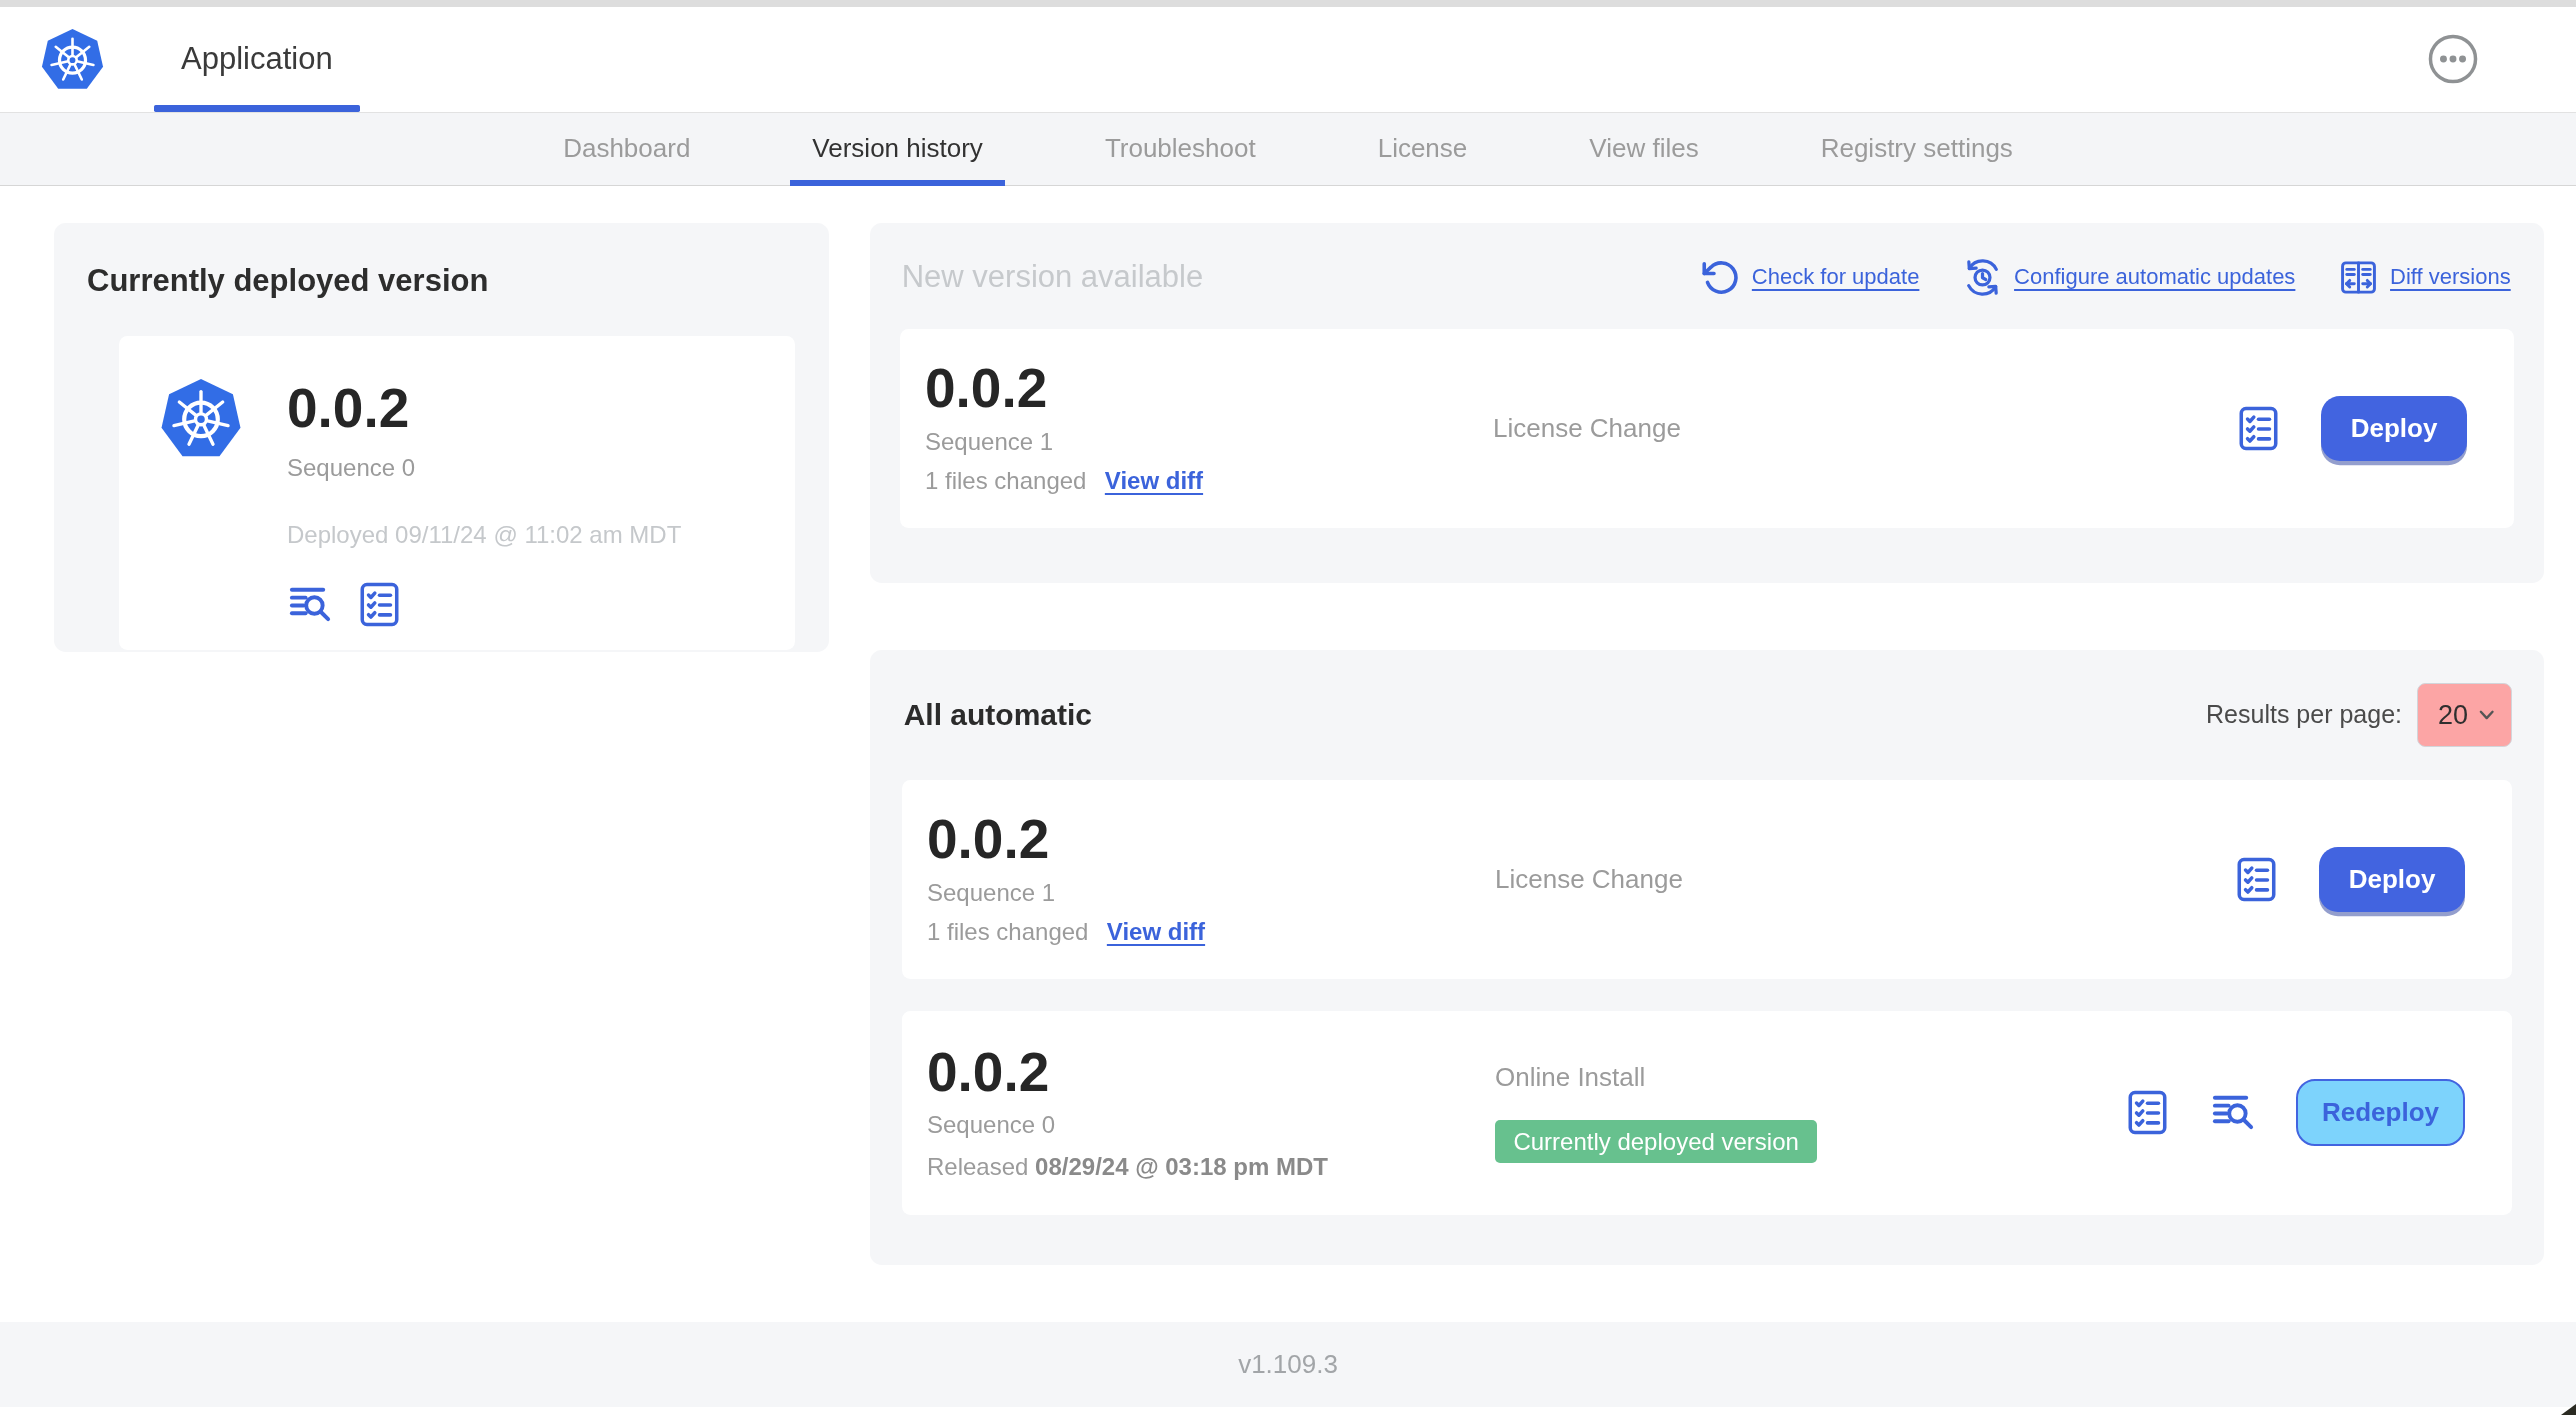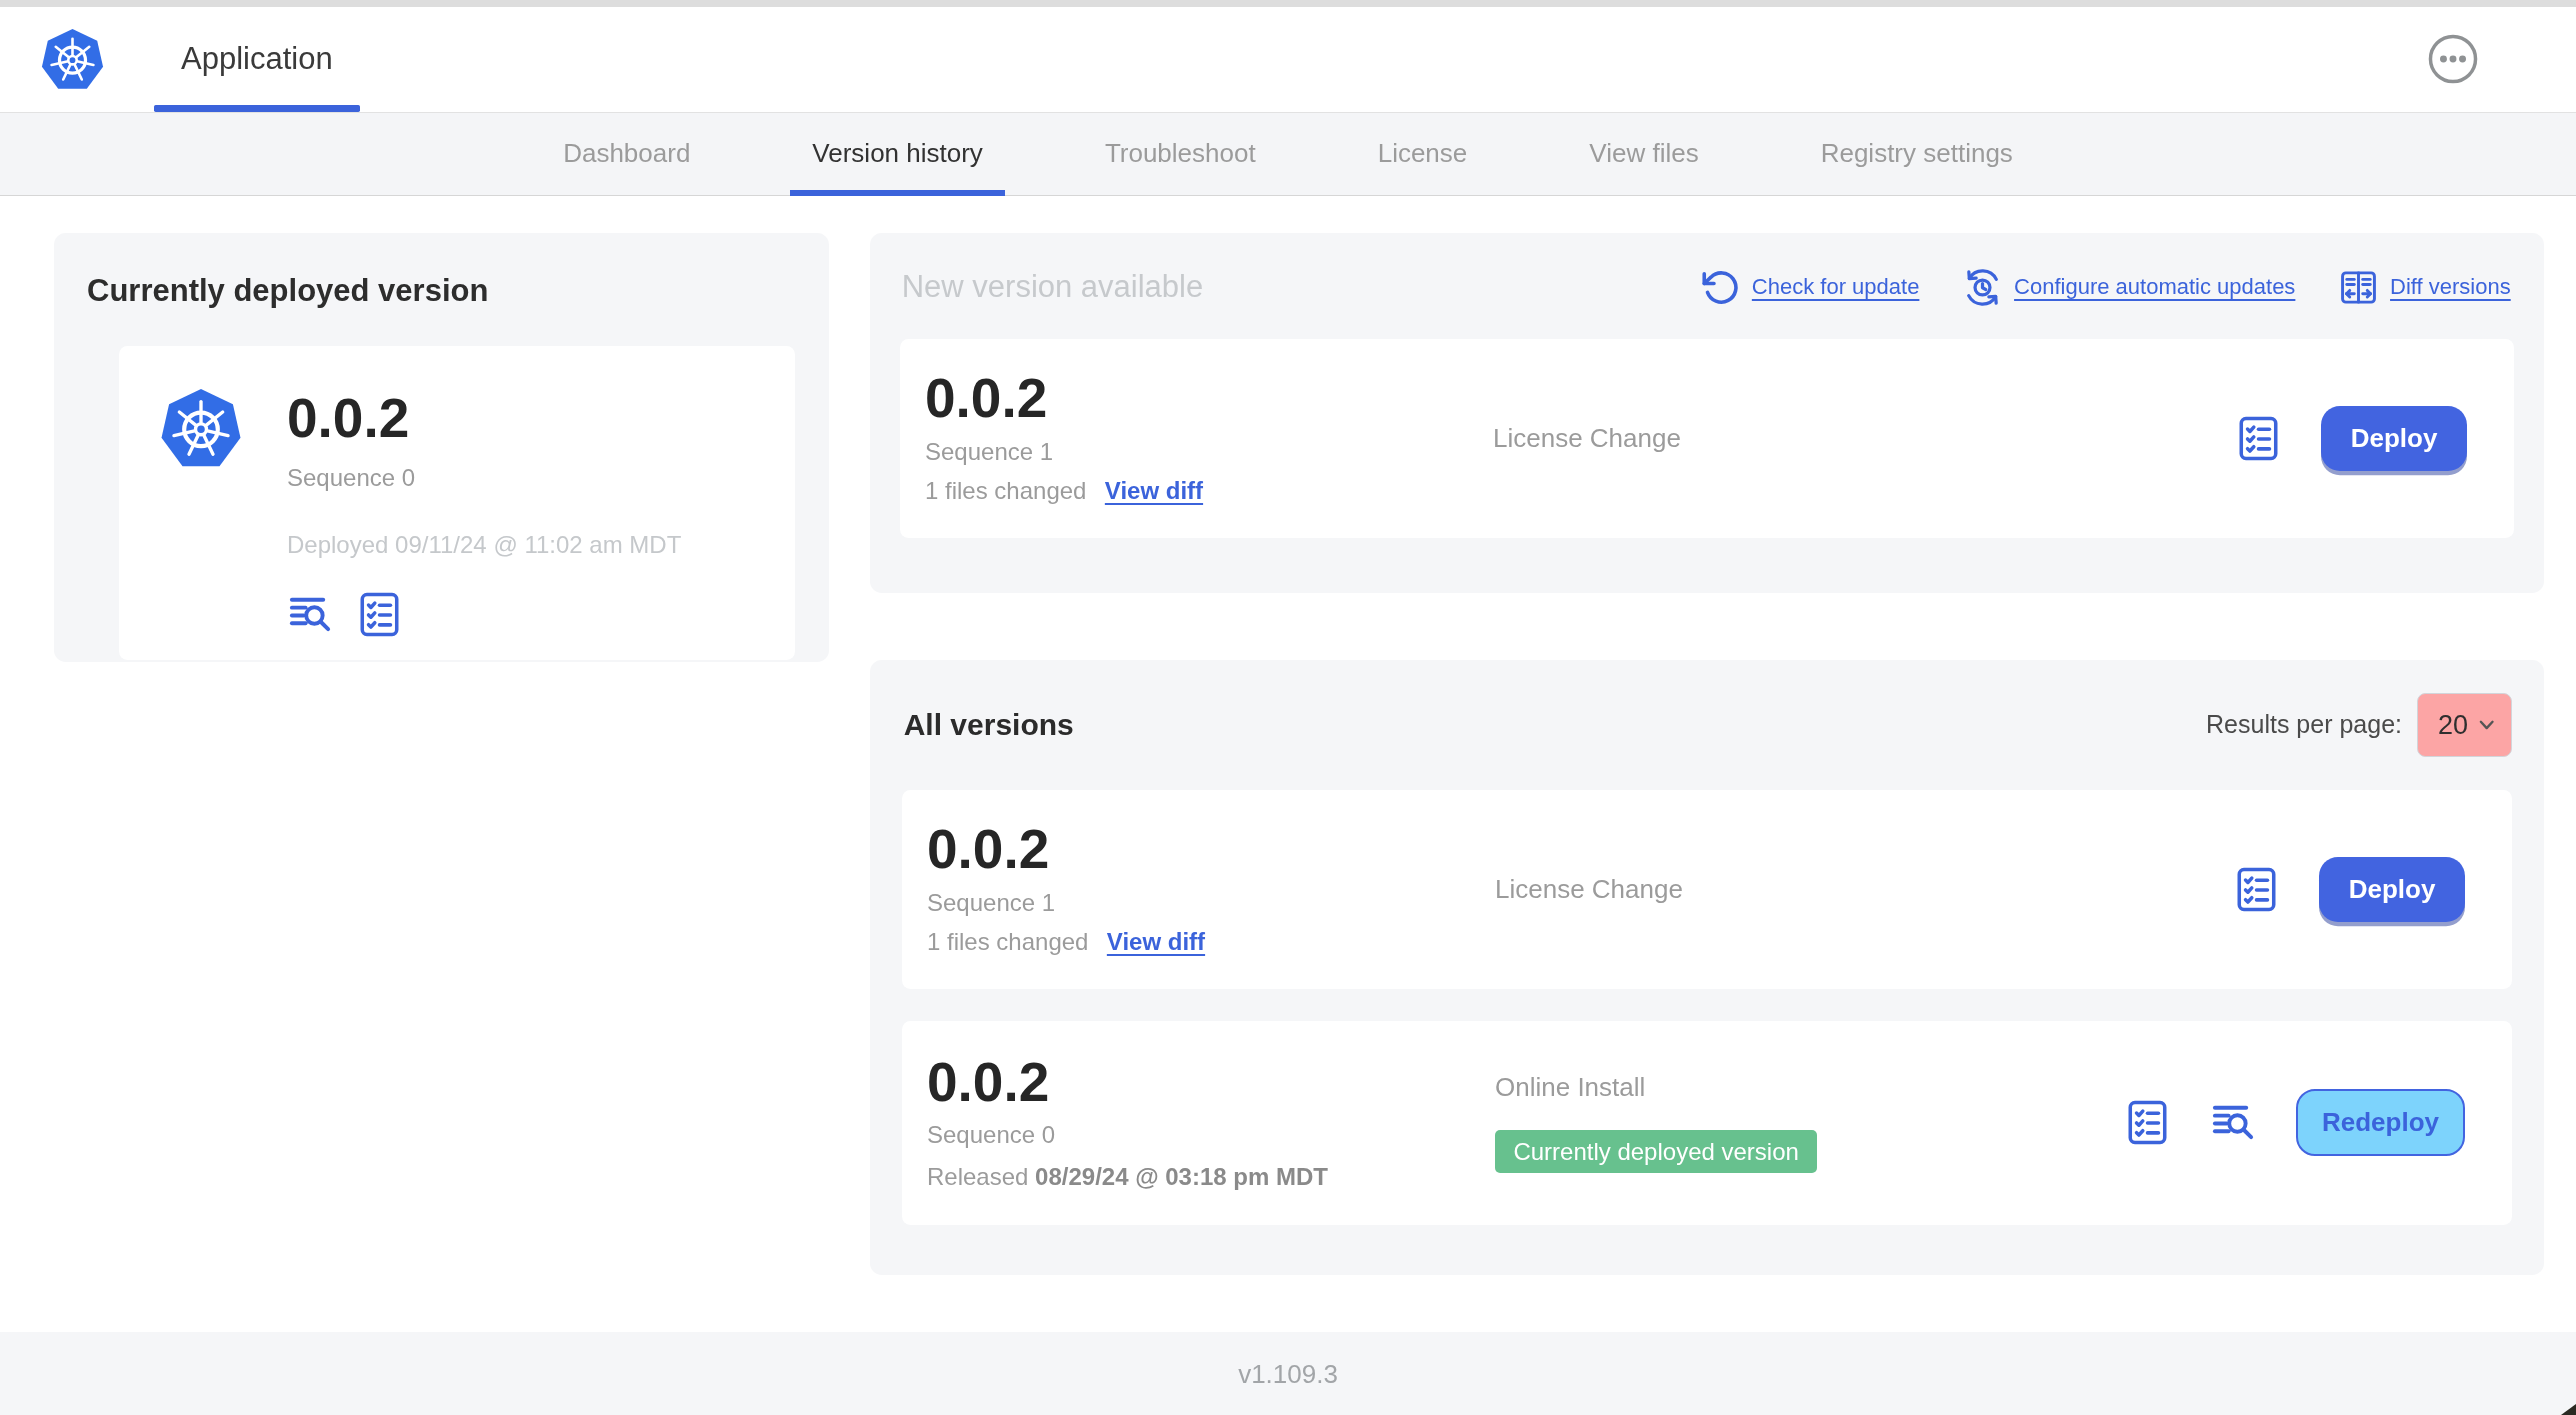--- a/index.html
+++ b/index.html
@@ -37,21 +37,21 @@
   }
   .menu-btn {
     margin-left:auto;
     width:52px; height:52px; padding:0;
     background:transparent; border:none; cursor:pointer;
   }
   .menu-btn svg { width:52px; height:52px; display:block; }
 
   
   nav {
-    height:84px; background:#f4f5f7;
+    height:74px; background:#f4f5f7;
     border-top:1.7px solid #e2e2e2;
     border-bottom:1.7px solid #d6d6d6;
     display:flex; justify-content:center; gap:122px;
   }
   .tab {
     display:flex; align-items:center;
     font-size:26px; color:#9b9b9b;
     cursor:pointer; position:relative;
   }
   .tab.active { color:#323232; font-weight:500; }
@@ -351,21 +351,21 @@
                 <use href="#i-preflight"></use>
               </svg>
           </button>
           <button class="btn btn-deploy">Deploy</button>
         </div>
       </div>
     </section>
 
     <section class="panel all-versions-panel">
       <div class="av-header">
-        <h2 class="av-title">All versions</h2>
+        <h2 class="av-title">All automatic</h2>
         <div class="av-pagesize">
           <span class="av-pagesize-label">Results per page:</span>
           <div class="select-wrap">
             <select>
               <option>20</option>
             </select>
             <svg class="chev" viewBox="0 0 24 24">
                 <use href="#i-chevron"></use>
               </svg>
           </div>

